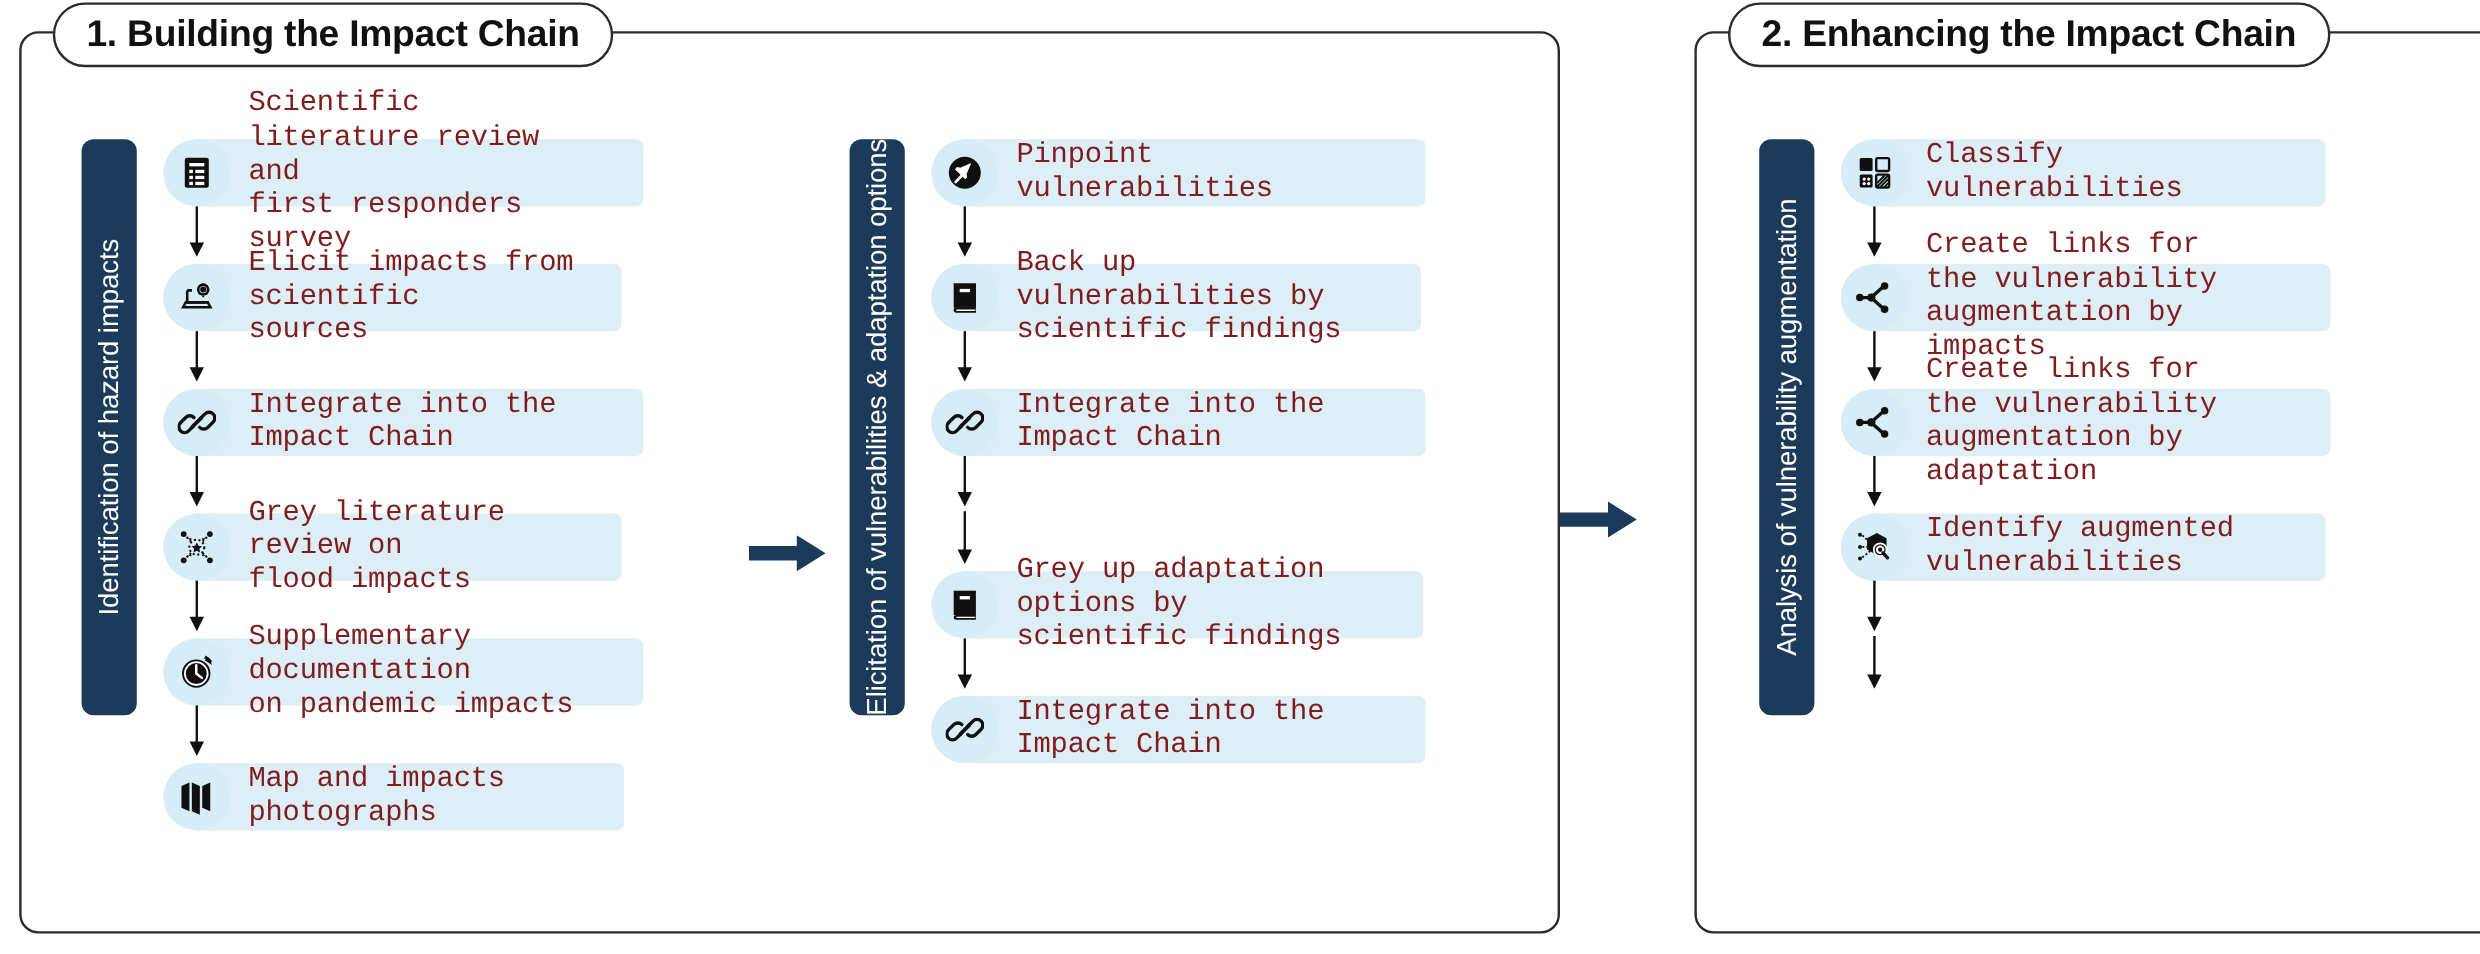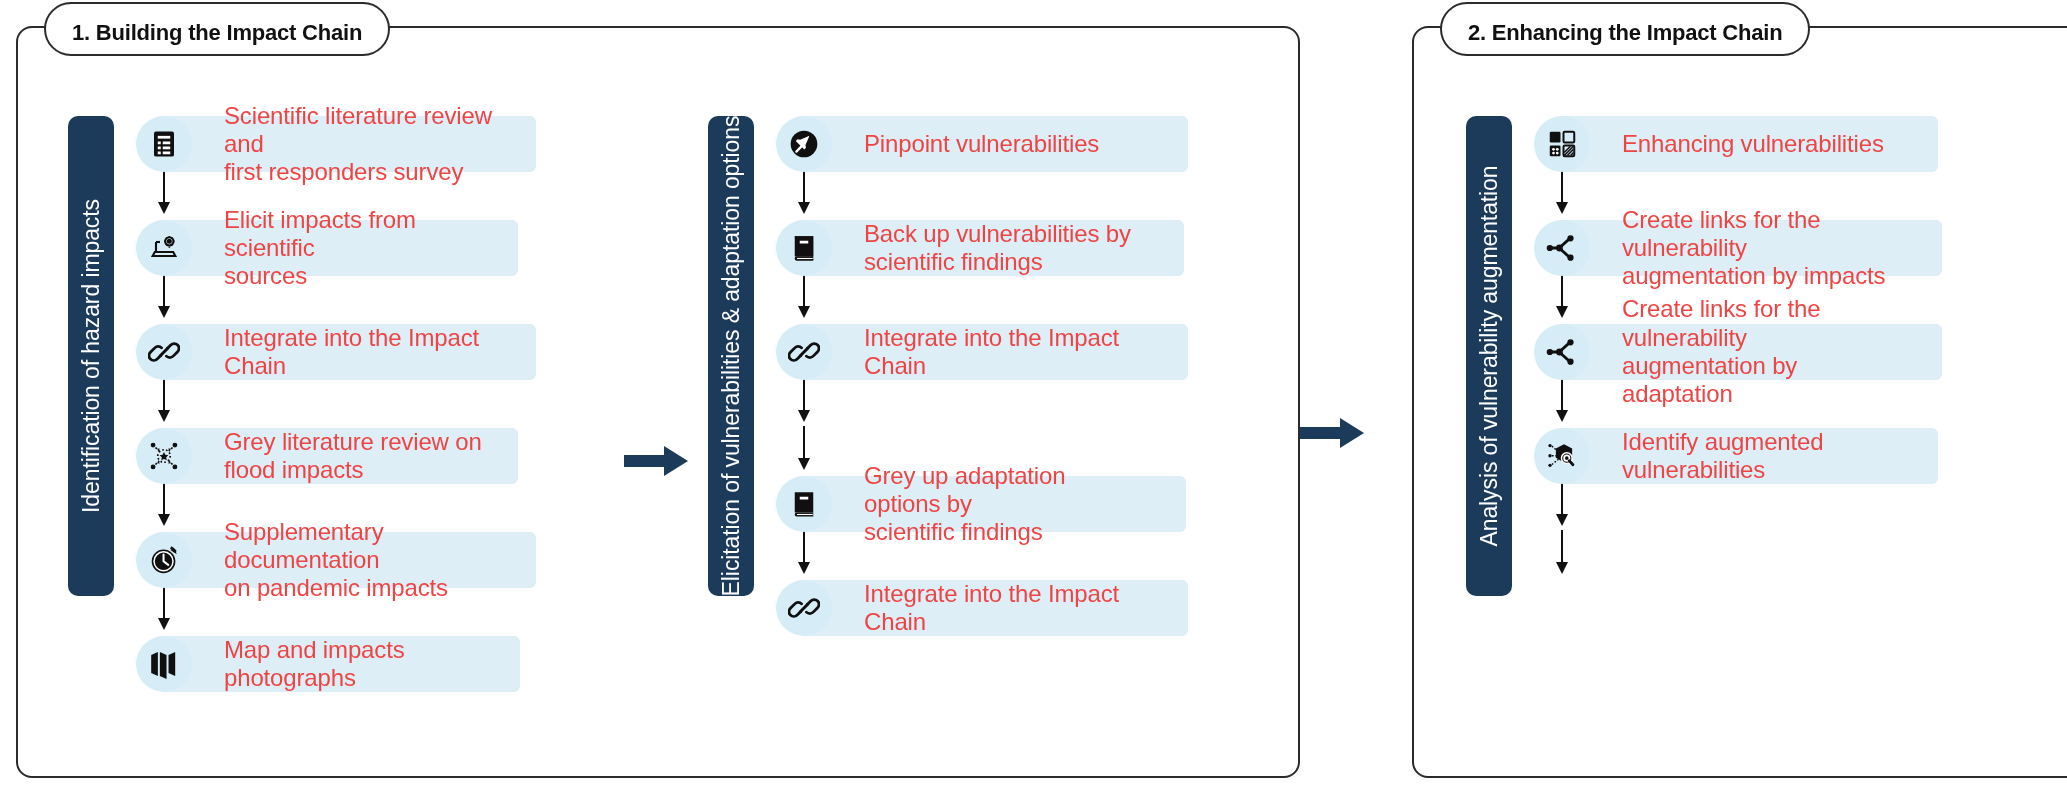--- a/index.html
+++ b/index.html
@@ -25,22 +25,22 @@
   #panel-1 { left: 16px;  top: 26px; width: 1284px; height: 752px; }
   #panel-2 { left: 1412px; top: 26px; width: 820px;  height: 752px; }
 
   .panel-title {
     position: absolute;
     top: -26px;
     left: 26px;
     background: #ffffff;
     border: 2.5px solid #2b2b2b;
     border-radius: 28px;
-    padding: 16px 26px 8px 26px;
-    font-size: 22px;
+    padding: 6px 26px 8px 26px;
+    font-size: 31px;
     font-weight: bold;
     color: #111111;
     letter-spacing: -0.2px;
     white-space: nowrap;
     z-index: 5;
   }
 
   
   .stage {
     position: absolute;
@@ -106,26 +106,27 @@
     border-radius: 50%;
     background: #d6ecf7;
     display: flex;
     align-items: center;
     justify-content: center;
   }
   .step-badge svg { display: block; }
   .step-label {
     position: relative;
     z-index: 2;
-    margin-left: 32px;
+    margin-left: 15px;
     font-size: 24px;
     line-height: 1.18;
-    color: #ef4444;
+    color: #7f1d1d;
     letter-spacing: -0.15px;
     white-space: pre-line;
+    font-family: Liberation Mono, monospace;
   }
 
   
   .connector {
     position: relative;
     height: 48px;
     width: 56px;
     flex: 0 0 48px;
     z-index: 1;
   }
@@ -390,21 +391,21 @@
               <circle cx="8.2" cy="19.2" r="1.1" fill="#ffffff"></circle>
               <rect x="13.2" y="13.2" width="8.6" height="8.6" rx="1" fill="none" stroke="#101010" stroke-width="1.6"></rect>
               <g stroke="#101010" stroke-width="1.3">
                 <path d="M13.8 18.8 18.8 13.8"></path>
                   <path d="M13.8 21.2 21.2 13.8"></path>
                 <path d="M16.2 21.2 21.2 16.2"></path>
                   <path d="M18.9 21.2 21.2 18.9"></path>
               </g>
             </svg>
           </div>
-          <div class="step-label">Enhancing vulnerabilities</div>
+          <div class="step-label">Classify vulnerabilities</div>
         </div>
         <div class="connector"></div>
 
         <div class="step">
           <div class="step-pill" style="width:386px"></div>
           <div class="step-badge">
             <svg width="34" height="34" viewBox="0 0 24 24">
               <path d="M3.8 12 10 12 17.2 5.6" fill="none" stroke="#101010" stroke-width="2"></path>
               <path d="M10 12 17.2 18.4" fill="none" stroke="#101010" stroke-width="2"></path>
               <circle cx="3.4" cy="12" r="2.2" fill="#101010"></circle>

